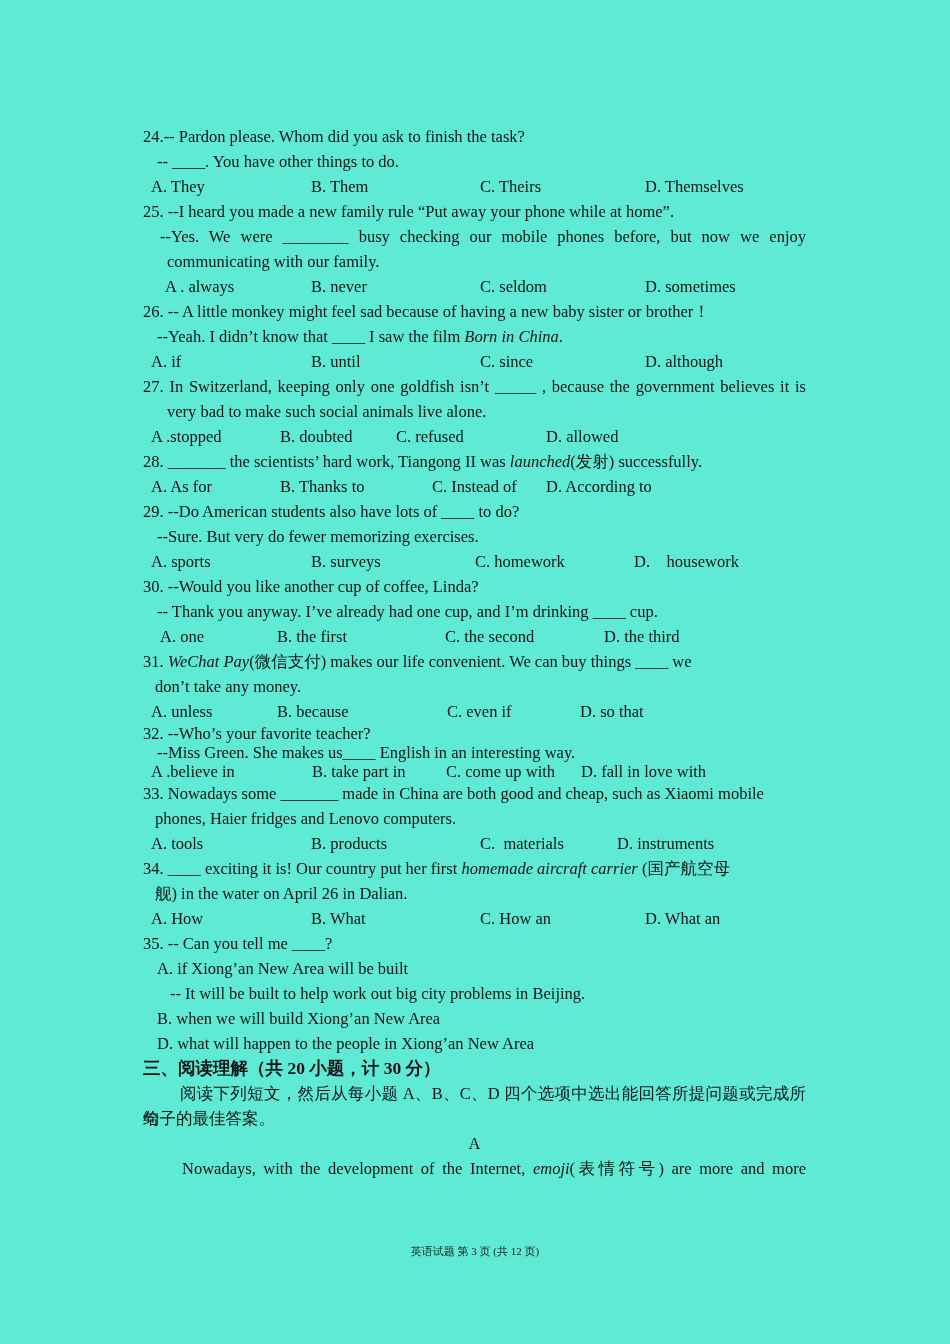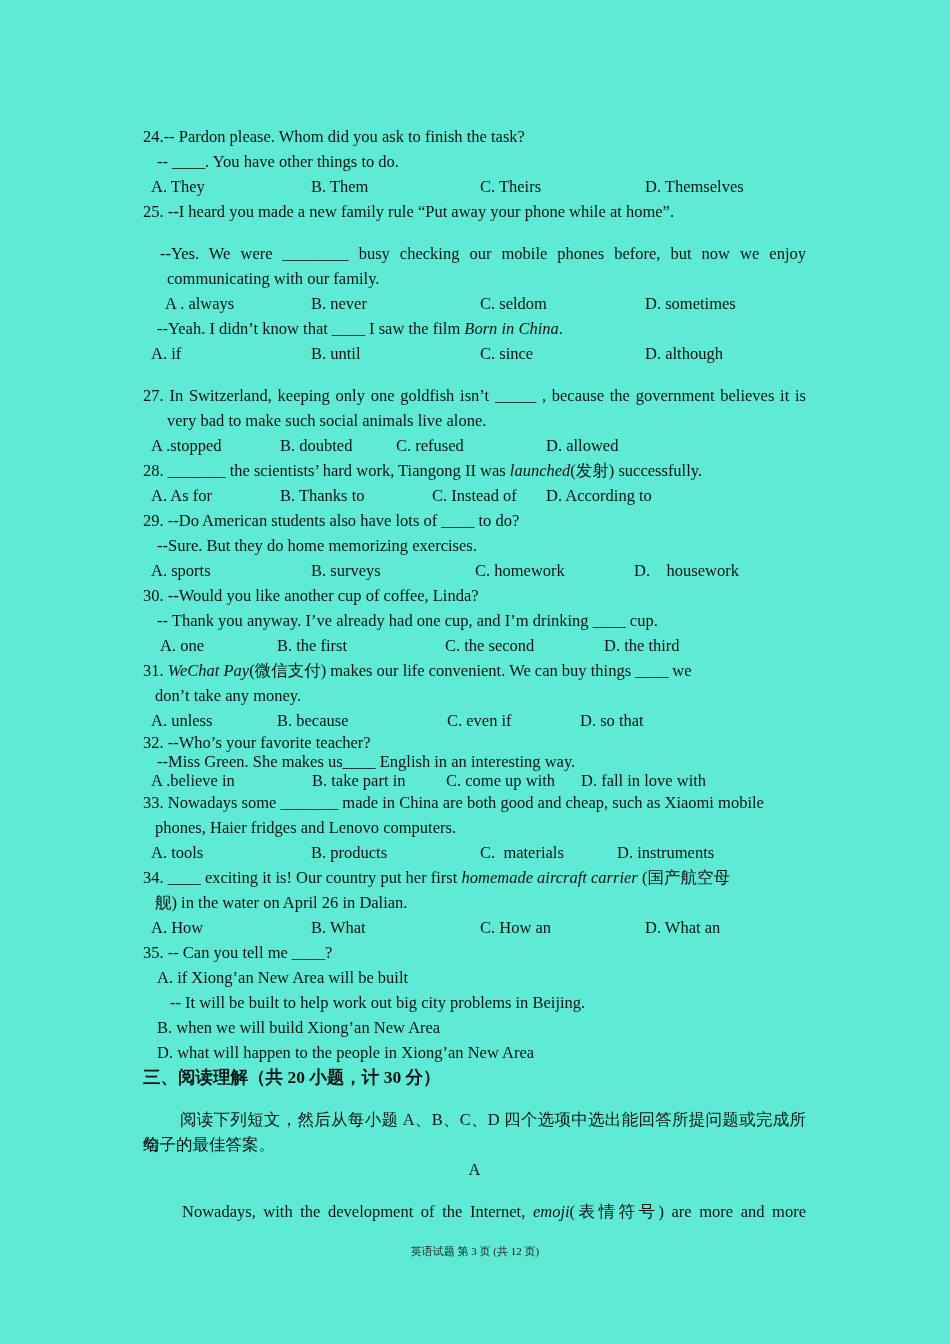--- a/index.html
+++ b/index.html
@@ -10,21 +10,21 @@
     font-family:"Liberation Serif","DejaVu Serif",serif;
     font-size:16.5px;
     color:#141414;
     overflow:hidden;
   }
   .content { position:absolute; left:143px; top:124px; width:663px; }
   .ln  { line-height:25px; height:25px; white-space:pre; }
   .ln-sm { line-height:19px; height:19px; }
   .opts { position:relative; }
   .opts > span { position:absolute; top:0; white-space:pre;text-align:center; }
-  .just { white-space:normal; text-align:justify; text-align-last:justify;margin-top:17px; }
+  .just { white-space:normal; text-align:justify; text-align-last:justify; }
   .center { text-align:center; white-space:normal; }
   .hdr { font-weight:bold; font-size:17.5px; font-family:"Liberation Serif","DejaVu Serif",serif; }
   .i { font-style:italic; }
   .footer {
     position:absolute; left:0; right:0; top:1244px;
     text-align:center; font-size:11px; color:#222;
   }
 </style>
 </head>
 <body>
@@ -44,20 +44,21 @@
     <div class="ln">25. --I heard you made a new family rule “Put away your phone while at home”.</div>
     <div class="ln just" style="padding-left:17px">--Yes. We were ________ busy checking our mobile phones before, but now we enjoy</div>
     <div class="ln" style="padding-left:24px">communicating with our family.</div>
     <div class="ln opts">
       <span style="left:22px">A . always</span>
       <span style="left:168px">B. never</span>
       <span style="left:337px">C. seldom</span>
       <span style="left:502px">D. sometimes</span>
     </div>
 
+    <div class="ln">26. -- A little monkey might feel sad because of having a new baby sister or brother！</div>
     <div class="ln" style="padding-left:14px"><span>--Yeah. I didn’t know that ____ I saw the film </span><span class="i">Born in China</span><span>.</span></div>
     <div class="ln opts">
       <span style="left:8px">A. if</span>
       <span style="left:168px">B. until</span>
       <span style="left:337px">C. since</span>
       <span style="left:502px">D. although</span>
     </div>
 
     <div class="ln just">27. In Switzerland, keeping only one goldfish isn’t _____ , because the government believes it is</div>
     <div class="ln" style="padding-left:24px">very bad to make such social animals live alone.</div>
@@ -70,21 +71,21 @@
 
     <div class="ln"><span>28. _______ the scientists’ hard work, Tiangong II was </span><span class="i">launched</span><span>(发射) successfully.</span></div>
     <div class="ln opts">
       <span style="left:8px">A. As for</span>
       <span style="left:137px">B. Thanks to</span>
       <span style="left:289px">C. Instead of</span>
       <span style="left:403px">D. According to</span>
     </div>
 
     <div class="ln">29. --Do American students also have lots of ____ to do?</div>
-    <div class="ln" style="padding-left:14px">--Sure. But they do home memorizing exercises.</div>
+    <div class="ln" style="padding-left:14px">--Sure. But very do fewer memorizing exercises.</div>
     <div class="ln opts">
       <span style="left:8px">A. sports</span>
       <span style="left:168px">B. surveys</span>
       <span style="left:332px">C. homework</span>
       <span style="left:491px">D.    housework</span>
     </div>
 
     <div class="ln">30. --Would you like another cup of coffee, Linda?</div>
     <div class="ln" style="padding-left:14px">-- Thank you anyway. I’ve already had one cup, and I’m drinking ____ cup.</div>
     <div class="ln opts">

